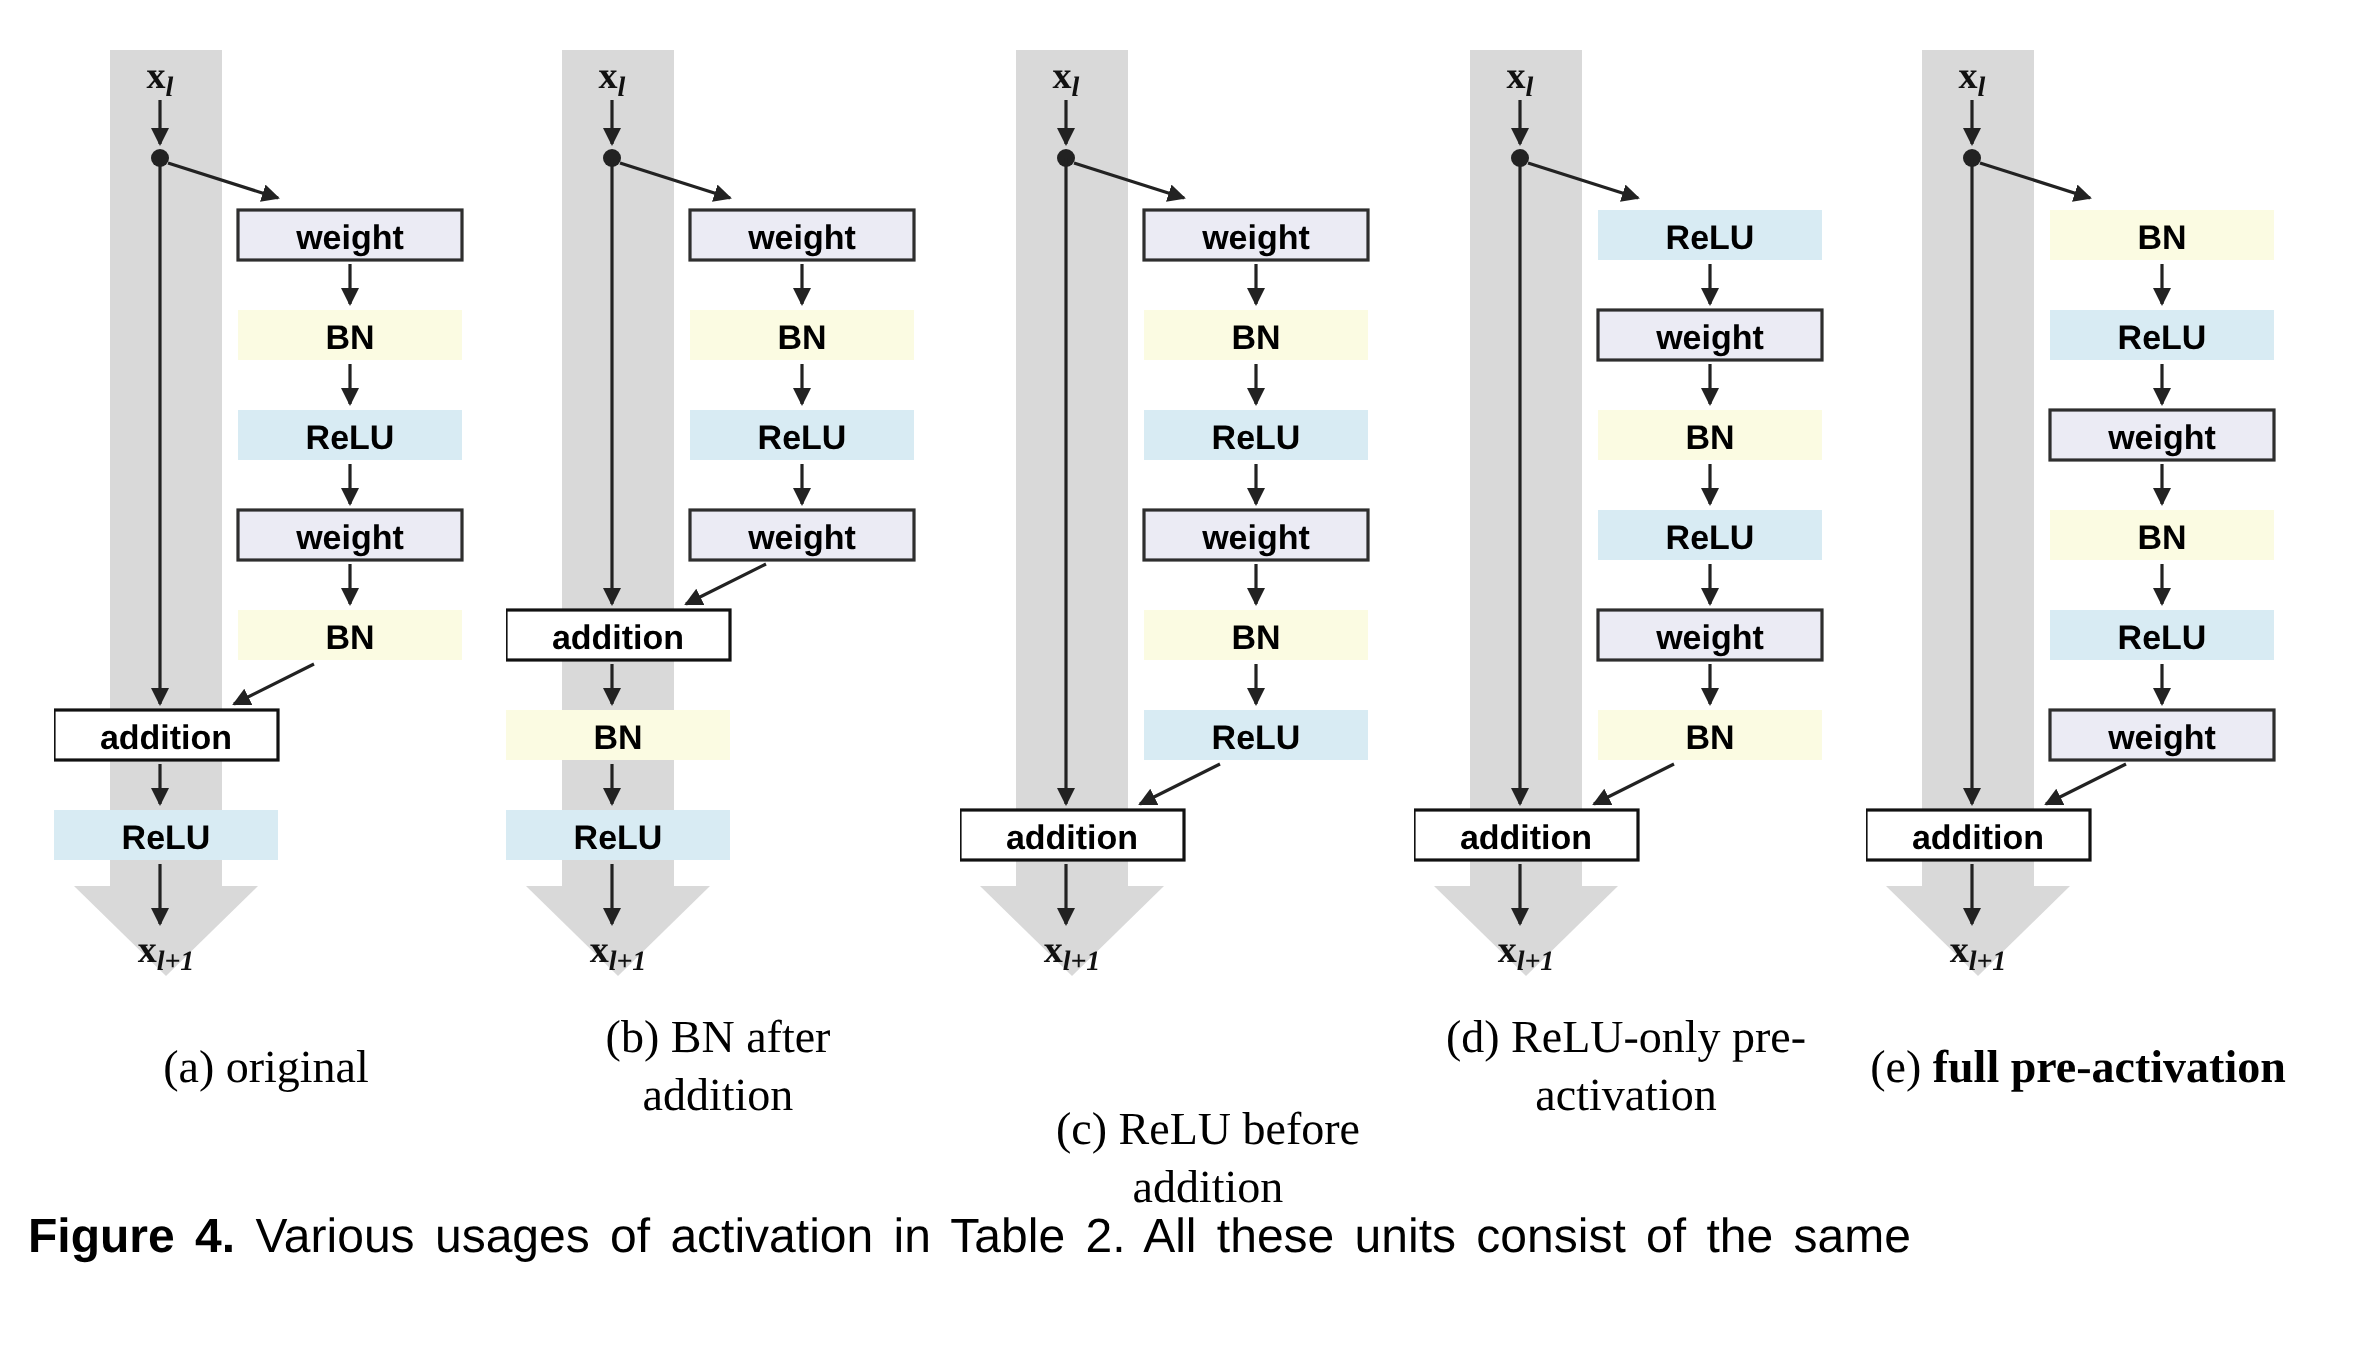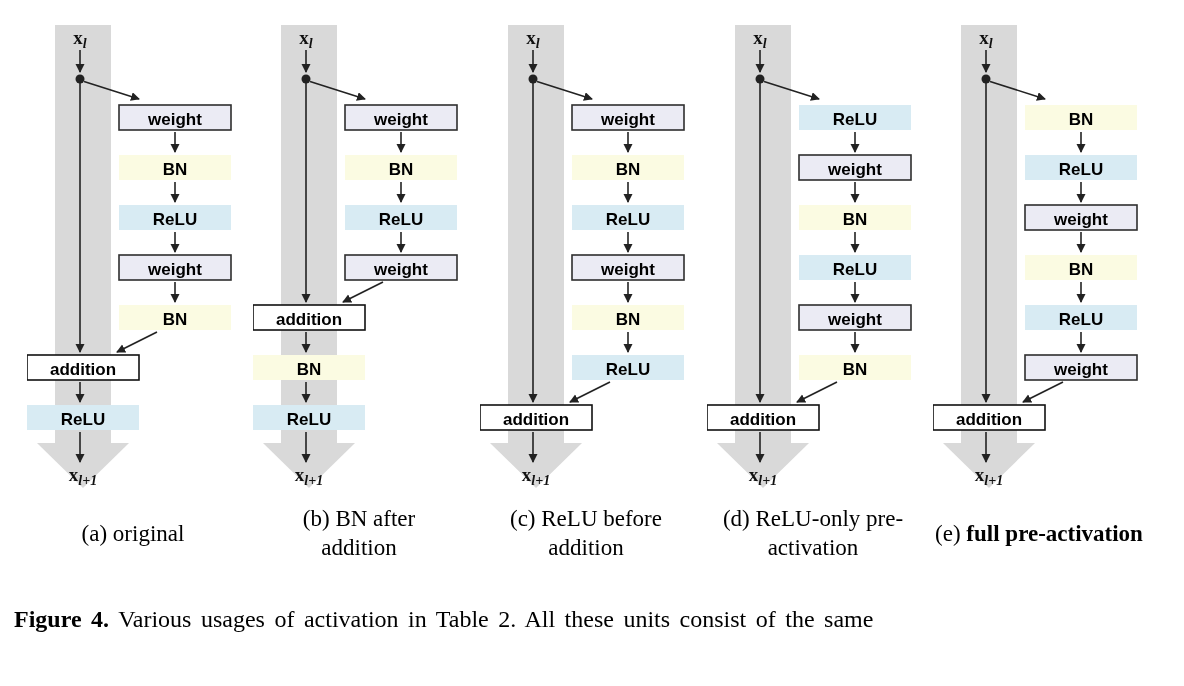--- a/index.html
+++ b/index.html
@@ -9,21 +9,21 @@
   .col{position:absolute;top:10px;width:212px;height:486px;}
   .iolabel{font-family:"Liberation Serif",serif;font-weight:bold;font-size:19px;fill:#111;}
   .iosub{font-family:"Liberation Serif",serif;font-weight:bold;font-style:italic;font-size:14px;fill:#111;}
   .nodelabel{font-family:"Liberation Sans",sans-serif;font-weight:bold;font-size:17px;fill:#000;}
   .caption{position:absolute;top:500px;height:66px;display:flex;align-items:center;justify-content:center;
            text-align:center;font-size:23px;line-height:29px;font-family:"Liberation Serif",serif;}
   .caption .inner{max-width:185px;}
   .caption .inner.nowrap{max-width:none;white-space:nowrap;}
   .caption .bold{font-weight:bold;}
   .figcap{position:absolute;left:14px;top:602px;width:1158px;font-size:24px;line-height:34px;
-          font-family:Liberation Serif, serif;word-spacing:3.5px;}
+          font-family:Liberation Sans, sans-serif;word-spacing:3.5px;}
   .fclabel{font-weight:bold;}
 </style>
 </head>
 <body>
 
 <div class="diagrams" id="diagrams">
     <div class="col" style="left: 27px;"><svg width="212" height="486">
         <defs>
           <marker id="ah-a" markerUnits="userSpaceOnUse" markerWidth="10" markerHeight="10" refX="8" refY="4.5" orient="auto">
             <path d="M0,0 L9,4.5 L0,9 Z" fill="#222222"></path>
@@ -130,21 +130,21 @@
         <text x="148" y="309" text-anchor="middle" dominant-baseline="central" class="nodelabel">BN</text>
         <line x1="148" y1="322" x2="148" y2="342" stroke="#222222" stroke-width="1.6" marker-end="url(#ah-c)"></line>
         <rect x="92" y="345" width="112" height="25" fill="#d8ebf3"></rect>
         <text x="148" y="359" text-anchor="middle" dominant-baseline="central" class="nodelabel">ReLU</text>
         <line x1="130" y1="372" x2="90" y2="392" stroke="#222222" stroke-width="1.6" marker-end="url(#ah-c)"></line>
         <rect x="0" y="395" width="112" height="25" fill="#ffffff" stroke="#111111" stroke-width="1.6"></rect>
         <text x="56" y="409" text-anchor="middle" dominant-baseline="central" class="nodelabel">addition</text>
         <line x1="53" y1="422" x2="53" y2="452" stroke="#222222" stroke-width="1.6" marker-end="url(#ah-c)"></line>
         <text x="56" y="471" text-anchor="middle" class="iolabel"><tspan>x</tspan><tspan dy="4" class="iosub">l+1</tspan></text>
       </svg></div>
-    <div class="caption" style="left: 458px; width: 256px;">
+    <div class="caption" style="left: 476px; width: 256px; margin-top: 46px;">
       <div class="inner"><span>(c)</span> <span>ReLU before addition</span></div>
     </div>
     <div class="col" style="left: 707px;"><svg width="212" height="486">
         <defs>
           <marker id="ah-d" markerUnits="userSpaceOnUse" markerWidth="10" markerHeight="10" refX="8" refY="4.5" orient="auto">
             <path d="M0,0 L9,4.5 L0,9 Z" fill="#222222"></path>
           </marker>
         </defs>
         <rect x="28" y="15" width="56" height="418" fill="#d9d9d9"></rect>
         <polygon points="10,433 102,433 56,478" fill="#d9d9d9"></polygon>

